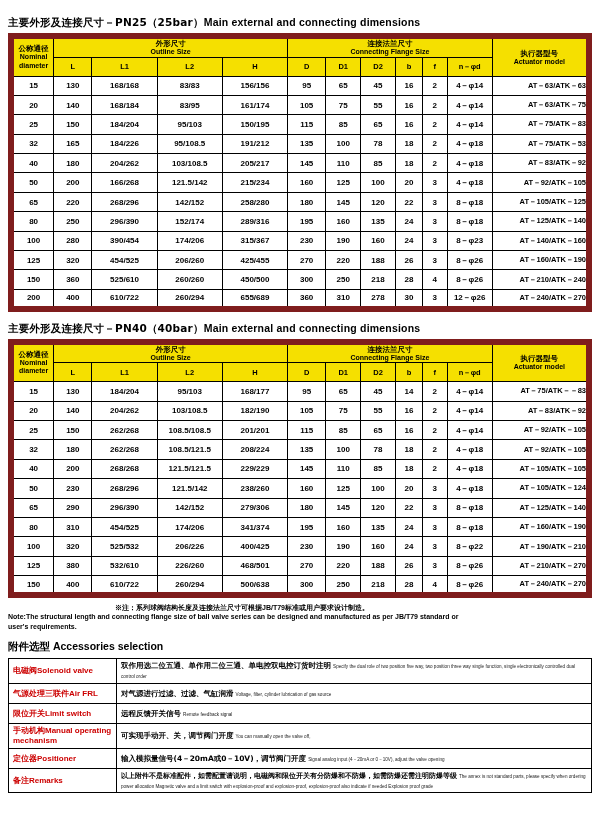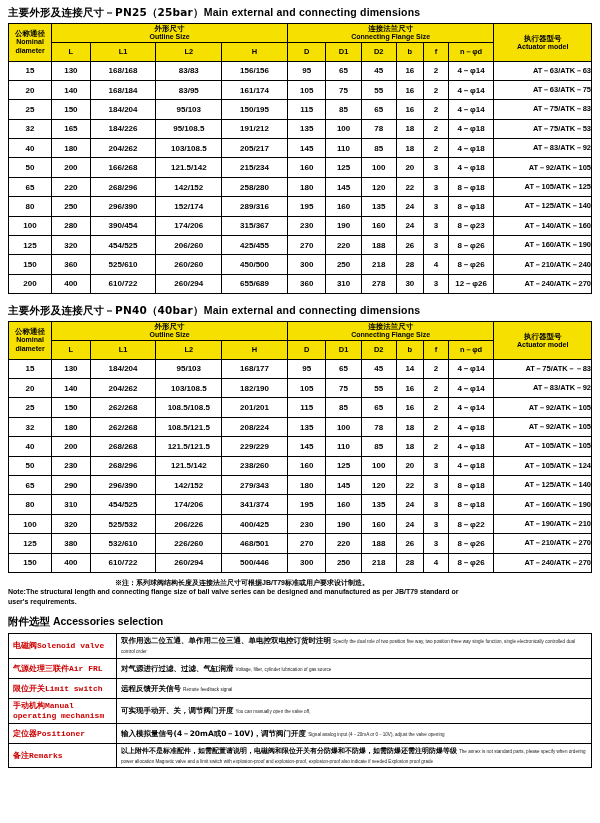--- a/index.html
+++ b/index.html
@@ -10,35 +10,35 @@
   }
   body {
     width: 600px;
     height: 823px;
     font-family: "Liberation Sans", sans-serif;
     color: #000000;
     overflow: hidden;
   }
   .page {
     width: 484px;
-    padding: 6px 8px 0 8px;
+    padding: 16px 8px 0 8px;
   }
   h2.sect-title {
     font-size: 10.5px;
     font-weight: bold;
     margin: 0 0 4px 0;
     letter-spacing: 0.2px;
     line-height: 13px;
   }
   h2.sect-title .cn { font-family: "DejaVu Sans", sans-serif; }
   table.dim {
     width: 584px;
     border-collapse: collapse;
     table-layout: fixed;
-    border: 1px solid #7f1d1d;
+    border: 6px solid #7f1d1d;
   }
   table.dim td, table.dim th {
     border: 1px solid #000;
     text-align: center;
     vertical-align: middle;
     font-size: 8px;
     padding: 0;
     height: 19px;
     font-weight: bold;
   }
@@ -111,21 +111,21 @@
   }
   table.acc td.lbl {
     width: 108px;
     color: #cc0000;
     font-weight: bold;
     font-size: 8px;
     text-align: left;
     font-family: "DejaVu Sans", sans-serif;
   }
   table.acc td.lbl .en {
-    font-family: Liberation Mono, monospace;
+    font-family: Liberation Sans, sans-serif;
     color: #cc0000;
   }
   table.acc td.val {
     text-align: left;
     font-weight: bold;
   }
   table.acc td.val .cn { font-family: "DejaVu Sans", sans-serif; }
   table.acc td.val .small {
     font-weight: normal;
     font-size: 4.6px;
@@ -502,21 +502,21 @@
         <td>20</td>
         <td>3</td>
         <td>4－φ18</td>
         <td class="model">AT－105/ATK－124</td>
       </tr>
       <tr>
         <td>65</td>
         <td>290</td>
         <td>296/390</td>
         <td>142/152</td>
-        <td>279/343</td>
+        <td>279/306</td>
         <td>180</td>
         <td>145</td>
         <td>120</td>
         <td>22</td>
         <td>3</td>
         <td>8－φ18</td>
         <td class="model">AT－125/ATK－140</td>
       </tr>
       <tr>
         <td>80</td>
@@ -558,21 +558,21 @@
         <td>26</td>
         <td>3</td>
         <td>8－φ26</td>
         <td class="model">AT－210/ATK－270</td>
       </tr>
       <tr>
         <td>150</td>
         <td>400</td>
         <td>610/722</td>
         <td>260/294</td>
-        <td>500/446</td>
+        <td>500/638</td>
         <td>300</td>
         <td>250</td>
         <td>218</td>
         <td>28</td>
         <td>4</td>
         <td>8－φ26</td>
         <td class="model">AT－240/ATK－270</td>
       </tr>
     </tbody>
   </table>

